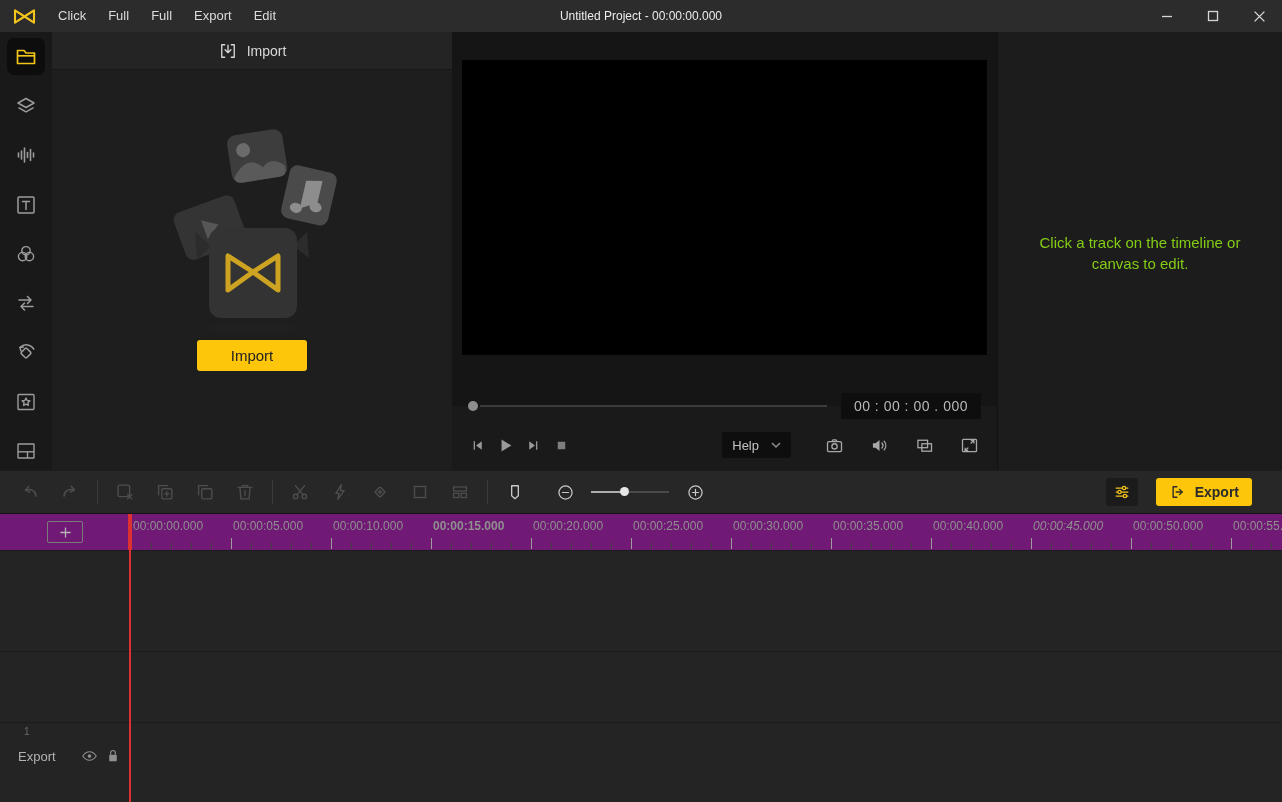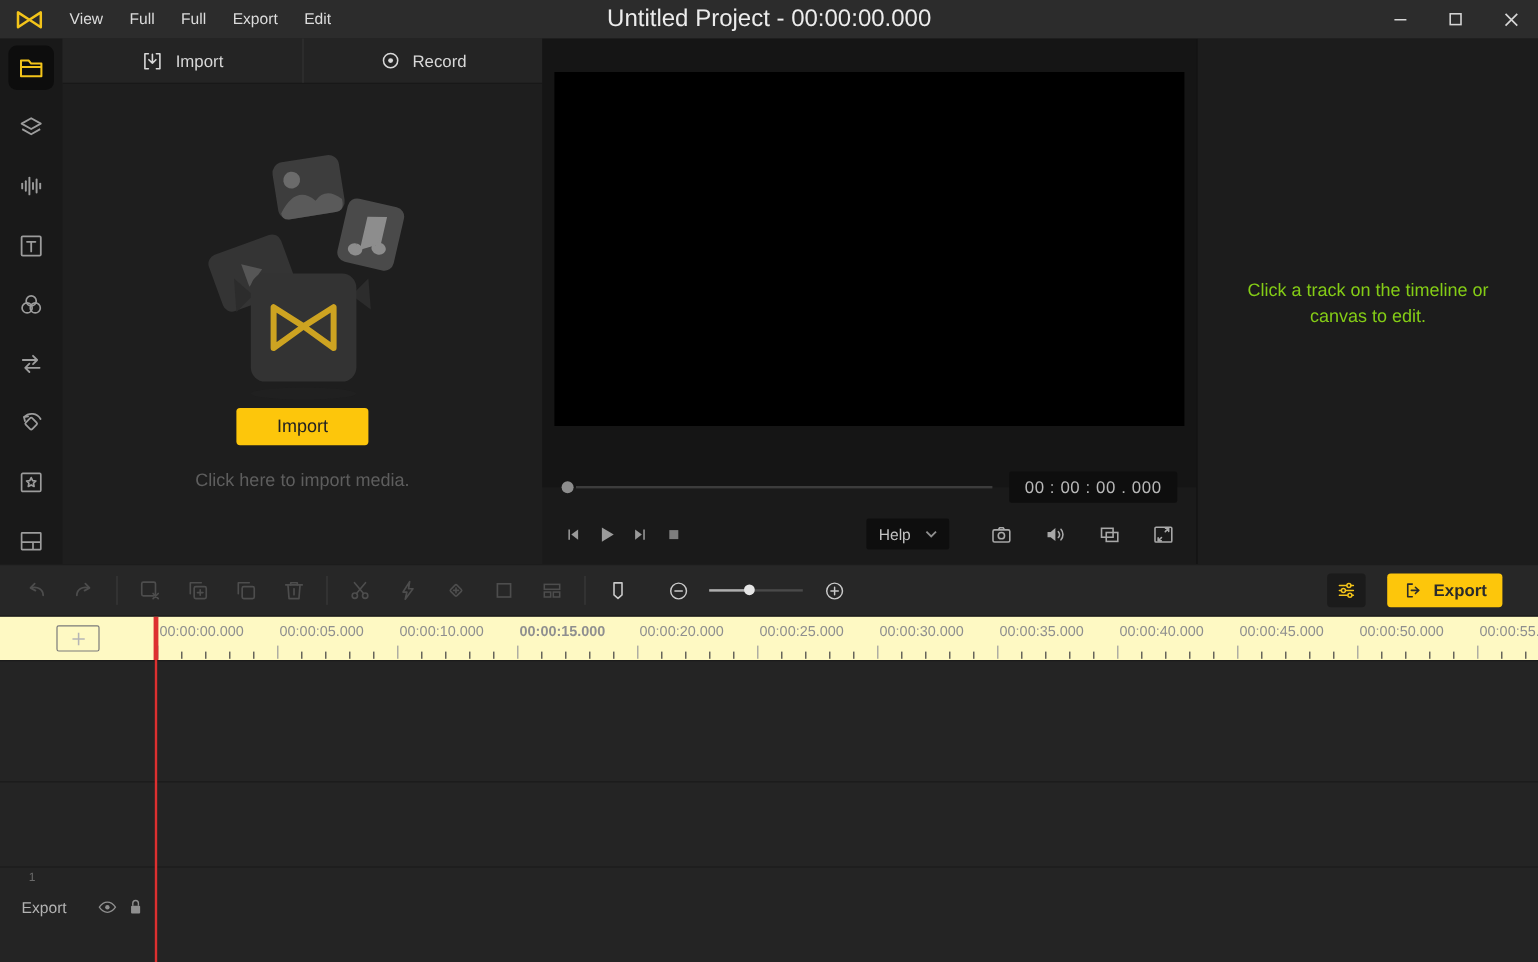--- a/index.html
+++ b/index.html
@@ -8,21 +8,21 @@
   :root { --accent:#fdc60b; --playhead:#dd3030; }
   svg { display:block; }
 
   
   .titlebar { position:absolute; left:0; top:0; width:1282px; height:32px;
               background:#2c2c2c; display:flex; align-items:center; z-index:30; }
   .logo { margin-left:12px; color:#f3c41a; }
   .menu { display:flex; margin-left:10px; }
   .menu-item { padding:0 11px; line-height:32px; font-size:13px; color:#dcdcdc; cursor:default; }
   .win-title { position:absolute; left:0; right:0; text-align:center; line-height:32px;
-               font-size:20px; color:#ececec; pointer-events:none; }
+               font-size:12px; color:#ececec; pointer-events:none; }
   .win-controls { margin-left:auto; display:flex; z-index:2; }
   .win-btn { width:46px; height:32px; display:flex; align-items:center; justify-content:center; color:#d6d6d6; }
 
   
   .rail { position:absolute; left:0; top:32px; width:52px; height:438px; background:#191919; 
           display:flex; flex-direction:column; align-items:center; }
   .rail-item { width:38px; height:38px; margin-top:12px; border-radius:7px; display:flex;
                align-items:center; justify-content:center; color:#9c9c9c; }
   .rail-item:first-child { margin-top:6px; }
   .rail-item.active { background:#0d0d0d; color:#f3c41a; }
@@ -77,21 +77,21 @@
   .zs-dot { position:absolute; left:29px; top:10px; width:9px; height:9px; border-radius:50%; background:#e6e6e6; }
   .tb-right { margin-left:auto; display:flex; align-items:center; gap:18px; margin-right:20px; }
   .adjust-btn { width:32px; height:28px; background:#1b1b1b; border-radius:3px;
                 display:flex; align-items:center; justify-content:center; color:#f3c41a; }
   .export-btn { height:28px; padding:0 13px; background:var(--accent); border:none; border-radius:3px;
                 display:flex; align-items:center; gap:8px; color:#2b2b2b; font-size:14px;
                 font-weight:700; font-family:inherit; }
 
   
   .timeline { position:absolute; left:0; top:514px; width:1282px; height:288px; background:#1b1b1b; }
-  .ruler { position:absolute; left:0; top:0; width:1282px; height:36px; background:#fef9c3; }
+  .ruler { position:absolute; left:0; top:0; width:1282px; height:36px; background:#701a75; }
   .add-track-btn { position:absolute; left:47px; top:7px; width:36px; height:22px;
                    background:transparent; border:1px solid #7a7a7a; border-radius:2px;
                    display:flex; align-items:center; justify-content:center; color:#b5b5b5; }
   .tick { position:absolute; bottom:1px; width:1px; height:6px; background:#414141; }
   .tick.major { height:11px; background:#9c9c9c; }
   .tick-label { position:absolute; top:5px; font-size:12px; color:#8f8f8f; white-space:nowrap; }
   .lane { position:absolute; left:0; width:1282px; background:#242424; }
   .lane1 { top:37px; height:100px; }
   .lane2 { top:138px; height:70px; }
   .track-row { position:absolute; left:0; top:209px; width:1282px; height:79px; background:#242424; }
@@ -106,21 +106,21 @@
 <body>
 
 <div class="titlebar">
   <span class="logo">
     <svg width="25" height="19" viewBox="0 0 26 20" fill="none" stroke="currentColor" stroke-width="2.2" stroke-linejoin="round">
       <path d="M3 3.5 V16.5 L13 10 Z"></path>
         <path d="M23 3.5 V16.5 L13 10 Z"></path>
     </svg>
   </span>
   <div class="menu">
-    <span class="menu-item">View</span>
+    <span class="menu-item">Click</span>
     <span class="menu-item">Full</span>
     <span class="menu-item">Full</span>
     <span class="menu-item">Export</span>
     <span class="menu-item">Edit</span>
   </div>
   <div class="win-title">Untitled Project - 00:00:00.000</div>
   <div class="win-controls">
     <div class="win-btn">
       <svg width="12" height="12" viewBox="0 0 12 12">
           <path d="M1 6.5 H11" stroke="currentColor" stroke-width="1.3"></path>
@@ -226,29 +226,20 @@
   <div class="tab-bar">
     <div class="tab">
       <span>
         <svg width="20" height="20" viewBox="0 0 24 24" fill="none" stroke="currentColor" stroke-width="1.6" stroke-linecap="round" stroke-linejoin="round">
           <path d="M8 4.5 H4.5 V19.5 H8"></path>
             <path d="M16 4.5 H19.5 V19.5 H16"></path>
           <path d="M12 5 V14 M8.5 10.5 L12 14 L15.5 10.5"></path>
         </svg>
         </span>
       <span>Import</span>
-    </div>
-    <div class="tab">
-      <span>
-        <svg width="19" height="19" viewBox="0 0 24 24" fill="none" stroke="currentColor" stroke-width="1.6">
-          <circle cx="12" cy="12" r="7.5"></circle>
-            <circle cx="12" cy="12" r="2.6" fill="currentColor" stroke="none"></circle>
-        </svg>
-        </span>
-      <span>Record</span>
     </div>
   </div>
 
   <div class="import-illu">
     <svg width="190" height="225" viewBox="0 0 190 225">
       <g transform="rotate(-9 100 45)">
         <rect x="72" y="22" width="56" height="48" rx="9" fill="#3d3d3d"></rect>
         <circle cx="87" cy="38" r="7" fill="#6b6b6b"></circle>
         <path d="M74 64 Q90 42 104 58 Q114 48 126 60 L126 63 Q126 70 119 70 L81 70 Q74 70 74 64 Z" fill="#5a5a5a"></path>
       </g>
@@ -265,21 +256,20 @@
       <rect x="52" y="118" width="88" height="90" rx="12" fill="#333333"></rect>
       <g transform="translate(68 140)" stroke="#cda321" stroke-width="5" fill="none" stroke-linejoin="round">
         <path d="M3 6 V40 L28 22 Z"></path>
           <path d="M53 6 V40 L28 22 Z"></path>
       </g>
       <ellipse cx="96" cy="218" rx="44" ry="5" fill="#202020"></ellipse>
     </svg>
   </div>
 
   <button class="import-btn">Import</button>
-  <div class="import-hint">Click here to import media.</div>
 </div>
 
 <div class="preview-panel">
   <div class="canvas"></div>
 
   <div class="seek-row">
     <div class="seek-handle"></div>
     <div class="seek-track"></div>
     <div class="timecode">00 : 00 : 00 . 000</div>
   </div>
@@ -526,21 +516,21 @@
       <div class="tick" style="left: 871px;"></div>
       <div class="tick" style="left: 891px;"></div>
       <div class="tick" style="left: 911px;"></div>
       <div class="tick major" style="left: 931px;"></div>
       <div class="tick-label" style="left: 933px;">00:00:40.000</div>
       <div class="tick" style="left: 951px;"></div>
       <div class="tick" style="left: 971px;"></div>
       <div class="tick" style="left: 991px;"></div>
       <div class="tick" style="left: 1011px;"></div>
       <div class="tick major" style="left: 1031px;"></div>
-      <div class="tick-label" style="left: 1033px;">00:00:45.000</div>
+      <div class="tick-label" style="left: 1033px; font-style: italic;">00:00:45.000</div>
       <div class="tick" style="left: 1051px;"></div>
       <div class="tick" style="left: 1071px;"></div>
       <div class="tick" style="left: 1091px;"></div>
       <div class="tick" style="left: 1111px;"></div>
       <div class="tick major" style="left: 1131px;"></div>
       <div class="tick-label" style="left: 1133px;">00:00:50.000</div>
       <div class="tick" style="left: 1151px;"></div>
       <div class="tick" style="left: 1171px;"></div>
       <div class="tick" style="left: 1191px;"></div>
       <div class="tick" style="left: 1211px;"></div>

